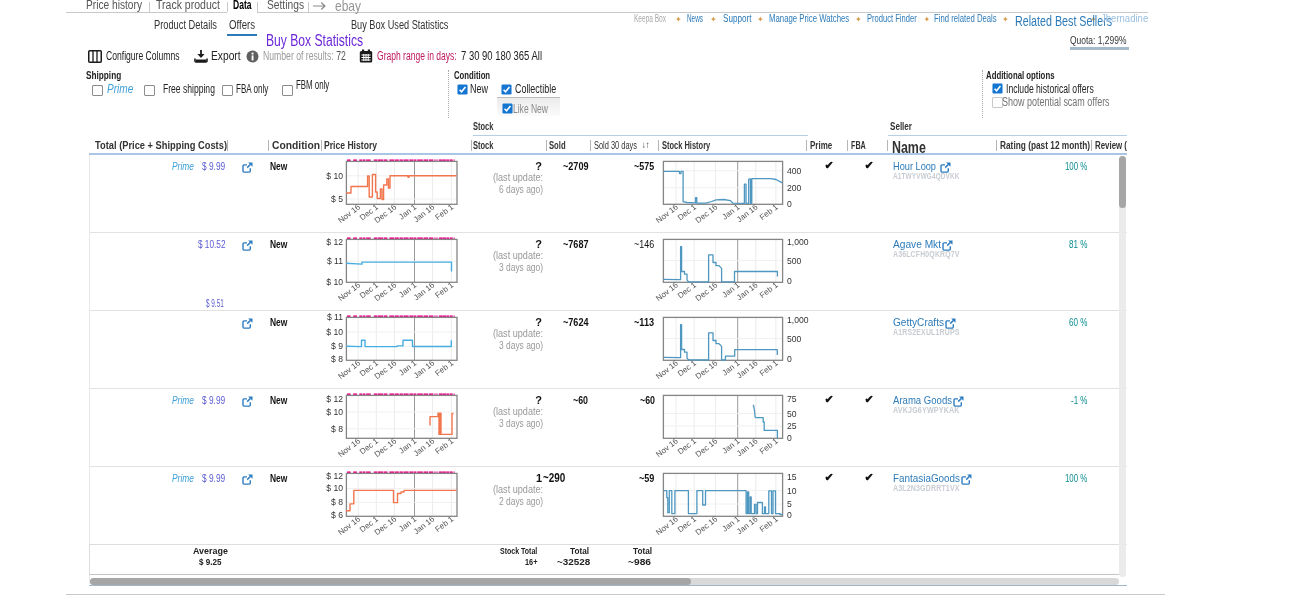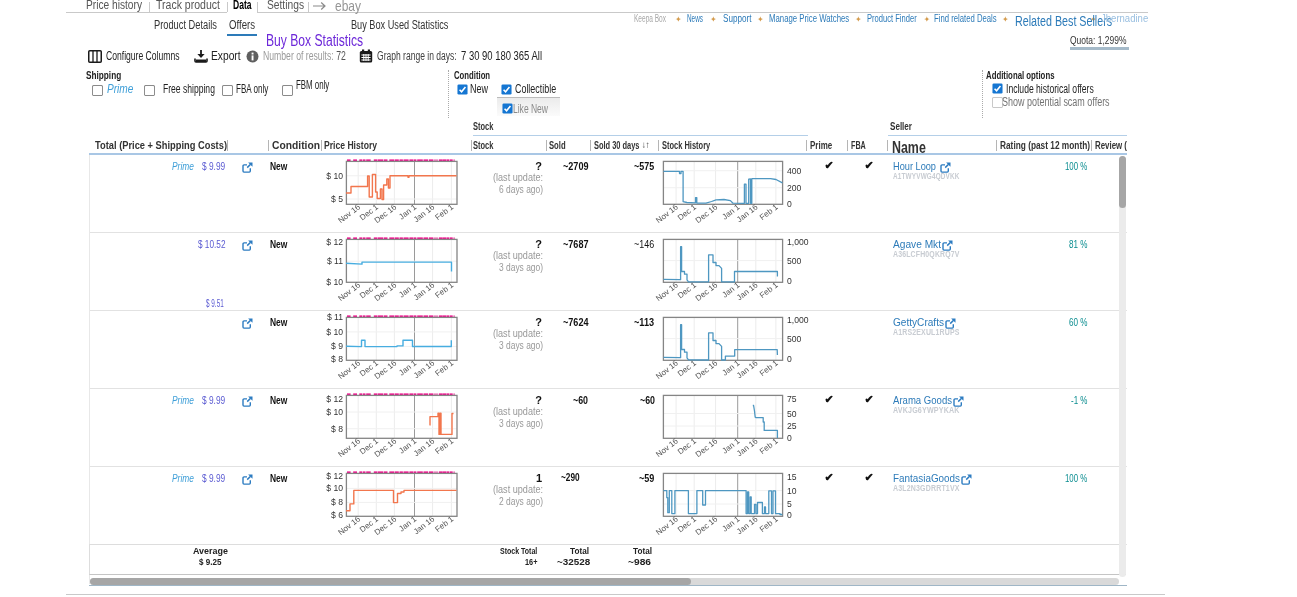--- a/index.html
+++ b/index.html
@@ -510,42 +510,42 @@
 <div style="position:absolute;left:722.8px;top:13.4px;width:55px;line-height:1.15;font-size:10px;color:#2d7bb9"><span style="display:inline-block;white-space:nowrap;transform:scaleX(0.8136);transform-origin:0 50%">Support</span></div>
 <div style="position:absolute;left:768.9px;top:13.4px;width:123px;line-height:1.15;font-size:10px;color:#2d7bb9"><span style="display:inline-block;white-space:nowrap;transform:scaleX(0.7785);transform-origin:0 50%">Manage Price Watches</span></div>
 <div style="position:absolute;left:866.7px;top:13.4px;width:86px;line-height:1.15;font-size:10px;color:#2d7bb9"><span style="display:inline-block;white-space:nowrap;transform:scaleX(0.7577);transform-origin:0 50%">Product Finder</span></div>
 <div style="position:absolute;left:933.7px;top:13.4px;width:101px;line-height:1.15;font-size:10px;color:#2d7bb9"><span style="display:inline-block;white-space:nowrap;transform:scaleX(0.7726);transform-origin:0 50%">Find related Deals</span></div>
 <div style="position:absolute;left:1014.7px;top:13.4px;width:111px;line-height:1.15;font-size:14px;color:#2d7bb9"><span style="display:inline-block;white-space:nowrap;transform:scaleX(0.7659);transform-origin:0 50%">Related Best Sellers</span></div>
 <div style="position:absolute;left:1100.5px;top:13.4px;width:69px;line-height:1.15;font-size:10px;color:#99bfe0"><span style="display:inline-block;white-space:nowrap;transform:scaleX(0.9538);transform-origin:0 50%">Jbernadine</span></div>
 <div style="position:absolute;left:1069.6px;top:33.9px;width:93px;line-height:1.15;font-size:11px;color:#333"><span style="display:inline-block;white-space:nowrap;transform:scaleX(0.7685);transform-origin:0 50%">Quota: 1,299%</span></div>
 <div style="position:absolute;left:106.0px;top:49.7px;width:123px;line-height:1.15;font-size:12px;color:#222"><span style="display:inline-block;white-space:nowrap;transform:scaleX(0.7155);transform-origin:0 50%">Configure Columns</span></div>
 <div style="position:absolute;left:211.0px;top:49.7px;width:55px;line-height:1.15;font-size:12px;color:#222"><span style="display:inline-block;white-space:nowrap;transform:scaleX(0.8533);transform-origin:0 50%">Export</span></div>
 <div style="position:absolute;left:262.5px;top:49.7px;width:135px;line-height:1.15;font-size:12px;color:#9a9a9a"><span style="display:inline-block;white-space:nowrap;transform:scaleX(0.7217);transform-origin:0 50%">Number of results: <span style="color:#555">72</span></span></div>
-<div style="position:absolute;left:377.3px;top:49.7px;width:132px;line-height:1.15;font-size:12px;color:#404040"><span style="display:inline-block;white-space:nowrap;transform:scaleX(0.7111);transform-origin:0 50%">Graph range in days:</span></div>
+<div style="position:absolute;left:377.3px;top:49.7px;width:132px;line-height:1.15;font-size:12px;color:#be185d"><span style="display:inline-block;white-space:nowrap;transform:scaleX(0.7111);transform-origin:0 50%">Graph range in days:</span></div>
 <div style="position:absolute;left:461.0px;top:49.7px;width:123px;line-height:1.15;font-size:12px;color:#222"><span style="display:inline-block;white-space:nowrap;transform:scaleX(0.7882);transform-origin:0 50%">7 30 90 180 365 All</span></div>
 <div style="position:absolute;left:86.0px;top:69.8px;width:63px;line-height:1.15;font-size:10px;font-weight:bold;color:#222"><span style="display:inline-block;white-space:nowrap;transform:scaleX(0.8228);transform-origin:0 50%">Shipping</span></div>
 <div style="position:absolute;left:106.6px;top:83.2px;width:51px;line-height:1.15;font-size:12px;font-style:italic;color:#3f9fd8"><span style="display:inline-block;white-space:nowrap;transform:scaleX(0.8423);transform-origin:0 50%">Prime</span></div>
 <div style="position:absolute;left:163px;top:83.2px;width:93px;line-height:1.15;font-size:12px;color:#222"><span style="display:inline-block;white-space:nowrap;transform:scaleX(0.7137);transform-origin:0 50%">Free shipping</span></div>
 <div style="position:absolute;left:235.8px;top:83.2px;width:68px;line-height:1.15;font-size:12px;color:#222"><span style="display:inline-block;white-space:nowrap;transform:scaleX(0.6725);transform-origin:0 50%">FBA only</span></div>
 <div style="position:absolute;left:295.5px;top:79px;width:71px;line-height:1.15;font-size:12px;color:#222"><span style="display:inline-block;white-space:nowrap;transform:scaleX(0.6570);transform-origin:0 50%">FBM only</span></div>
 <div style="position:absolute;left:454.0px;top:69.8px;width:67px;line-height:1.15;font-size:10px;font-weight:bold;color:#222"><span style="display:inline-block;white-space:nowrap;transform:scaleX(0.7737);transform-origin:0 50%">Condition</span></div>
 <div style="position:absolute;left:470.0px;top:83.2px;width:44px;line-height:1.15;font-size:12px;color:#222"><span style="display:inline-block;white-space:nowrap;transform:scaleX(0.7495);transform-origin:0 50%">New</span></div>
 <div style="position:absolute;left:514.8px;top:83.2px;width:75px;line-height:1.15;font-size:12px;color:#222"><span style="display:inline-block;white-space:nowrap;transform:scaleX(0.7424);transform-origin:0 50%">Collectible</span></div>
 <div style="position:absolute;left:513.0px;top:102.5px;width:69px;line-height:1.15;font-size:12px;color:#8a8a8a"><span style="display:inline-block;white-space:nowrap;transform:scaleX(0.7091);transform-origin:0 50%">Like New</span></div>
 <div style="position:absolute;left:986.0px;top:69.8px;width:108px;line-height:1.15;font-size:10px;font-weight:bold;color:#222"><span style="display:inline-block;white-space:nowrap;transform:scaleX(0.7805);transform-origin:0 50%">Additional options</span></div>
 <div style="position:absolute;left:1006.0px;top:82.5px;width:143px;line-height:1.15;font-size:12px;color:#222"><span style="display:inline-block;white-space:nowrap;transform:scaleX(0.7158);transform-origin:0 50%">Include historical offers</span></div>
 <div style="position:absolute;left:1002.0px;top:96.2px;width:164px;line-height:1.15;font-size:12px;color:#737373"><span style="display:inline-block;white-space:nowrap;transform:scaleX(0.7480);transform-origin:0 50%">Show potential scam offers</span></div>
 <div style="position:absolute;left:473.0px;top:119.7px;width:49px;line-height:1.15;font-size:10.5px;font-weight:bold;color:#333"><span style="display:inline-block;white-space:nowrap;transform:scaleX(0.7134);transform-origin:0 50%">Stock</span></div>
 <div style="position:absolute;left:890.0px;top:119.7px;width:49px;line-height:1.15;font-size:10.5px;font-weight:bold;color:#333"><span style="display:inline-block;white-space:nowrap;transform:scaleX(0.7690);transform-origin:0 50%">Seller</span></div>
 <div style="position:absolute;left:94.5px;top:139.3px;width:169px;line-height:1.15;font-size:10.5px;font-weight:bold;color:#333"><span style="display:inline-block;white-space:nowrap;transform:scaleX(0.8866);transform-origin:0 50%">Total (Price + Shipping Costs)</span></div>
 <div style="position:absolute;left:272.0px;top:139.3px;width:69px;line-height:1.15;font-size:10.5px;font-weight:bold;color:#333"><span style="display:inline-block;white-space:nowrap;transform:scaleX(0.9799);transform-origin:0 50%">Condition</span></div>
 <div style="position:absolute;left:324.0px;top:139.3px;width:85px;line-height:1.15;font-size:10.5px;font-weight:bold;color:#333"><span style="display:inline-block;white-space:nowrap;transform:scaleX(0.8181);transform-origin:0 50%">Price History</span></div>
 <div style="position:absolute;left:473.3px;top:139.3px;width:49px;line-height:1.15;font-size:10.5px;font-weight:bold;color:#333"><span style="display:inline-block;white-space:nowrap;transform:scaleX(0.7134);transform-origin:0 50%">Stock</span></div>
 <div style="position:absolute;left:549.2px;top:139.3px;width:43px;line-height:1.15;font-size:10.5px;font-weight:bold;color:#333"><span style="display:inline-block;white-space:nowrap;transform:scaleX(0.7297);transform-origin:0 50%">Sold</span></div>
-<div style="position:absolute;left:594.3px;top:139.3px;width:84px;line-height:1.15;font-size:10.5px;font-weight:bold;color:#333"><span style="display:inline-block;white-space:nowrap;transform:scaleX(0.7087);transform-origin:0 50%">Sold 30 days</span></div>
+<div style="position:absolute;left:594.3px;top:139.3px;width:84px;line-height:1.15;font-size:10.5px;font-weight:normal;color:#333"><span style="display:inline-block;white-space:nowrap;transform:scaleX(0.7087);transform-origin:0 50%">Sold 30 days</span></div>
 <div style="position:absolute;left:662.0px;top:139.3px;width:88px;line-height:1.15;font-size:10.5px;font-weight:bold;color:#333"><span style="display:inline-block;white-space:nowrap;transform:scaleX(0.7121);transform-origin:0 50%">Stock History</span></div>
 <div style="position:absolute;left:810.0px;top:139.3px;width:49px;line-height:1.15;font-size:10.5px;font-weight:bold;color:#333"><span style="display:inline-block;white-space:nowrap;transform:scaleX(0.7606);transform-origin:0 50%">Prime</span></div>
 <div style="position:absolute;left:851.0px;top:139.3px;width:42px;line-height:1.15;font-size:10.5px;font-weight:bold;color:#333"><span style="display:inline-block;white-space:nowrap;transform:scaleX(0.6854);transform-origin:0 50%">FBA</span></div>
 <div style="position:absolute;left:891.5px;top:139.3px;width:49px;line-height:1.15;font-size:16px;font-weight:bold;color:#333"><span style="display:inline-block;white-space:nowrap;transform:scaleX(0.7760);transform-origin:0 50%">Name</span></div>
 <div style="position:absolute;left:1000.0px;top:139.3px;width:134px;line-height:1.15;font-size:10.5px;font-weight:bold;color:#333"><span style="display:inline-block;white-space:nowrap;transform:scaleX(0.7911);transform-origin:0 50%">Rating (past 12 month)</span></div>
 <div style="position:absolute;left:1095.0px;top:139.3px;width:63px;line-height:1.15;font-size:10.5px;font-weight:bold;color:#333"><span style="display:inline-block;white-space:nowrap;transform:scaleX(0.7510);transform-origin:0 50%">Review (</span></div>
 <div style="position:absolute;left:641.5px;top:140.2px;width:28px;line-height:1.15;font-size:9.5px;color:#555;letter-spacing:-1px"><span style="display:inline-block;white-space:nowrap;transform:scaleX(1.0000);transform-origin:0 50%">↓↑</span></div>
 <div style="position:absolute;left:172.1px;top:160.0px;width:50px;line-height:1.15;font-size:11.5px;font-style:italic;color:#3f9fd8"><span style="display:inline-block;white-space:nowrap;transform:scaleX(0.7292);transform-origin:0 50%">Prime</span></div>
 <div style="position:absolute;left:202.3px;top:160.1px;width:51px;line-height:1.15;font-size:11px;color:#5a5ad2"><span style="display:inline-block;white-space:nowrap;transform:scaleX(0.7583);transform-origin:0 50%">$ 9.99</span></div>
 <div style="position:absolute;left:269.8px;top:160.1px;width:43px;line-height:1.15;font-size:11px;font-weight:bold;color:#111"><span style="display:inline-block;white-space:nowrap;transform:scaleX(0.7691);transform-origin:0 50%">New</span></div>
@@ -587,21 +587,21 @@
 <div style="position:absolute;left:639.5px;top:394.1px;width:39px;line-height:1.15;font-size:11px;font-weight:bold;color:#111"><span style="display:inline-block;white-space:nowrap;transform:scaleX(0.8033);transform-origin:0 50%">~60</span></div>
 <div style="position:absolute;left:893.0px;top:394.2px;width:91px;line-height:1.15;font-size:11.5px;color:#2d7bb9"><span style="display:inline-block;white-space:nowrap;transform:scaleX(0.8315);transform-origin:0 50%">Arama Goods</span></div>
 <div style="position:absolute;left:893.0px;top:406.0px;width:99px;line-height:1.15;font-size:8.5px;font-weight:bold;color:#c8ccd2;letter-spacing:0.2px"><span style="display:inline-block;white-space:nowrap;transform:scaleX(0.8384);transform-origin:0 50%">AVKJG6YWPYKAK</span></div>
 <div style="position:absolute;left:1071.0px;top:394.1px;width:43px;line-height:1.15;font-size:11px;color:#0b8d90"><span style="display:inline-block;white-space:nowrap;transform:scaleX(0.7293);transform-origin:0 50%">-1 %</span></div>
 <div style="position:absolute;left:172.1px;top:472.0px;width:50px;line-height:1.15;font-size:11.5px;font-style:italic;color:#3f9fd8"><span style="display:inline-block;white-space:nowrap;transform:scaleX(0.7292);transform-origin:0 50%">Prime</span></div>
 <div style="position:absolute;left:202.3px;top:472.1px;width:51px;line-height:1.15;font-size:11px;color:#5a5ad2"><span style="display:inline-block;white-space:nowrap;transform:scaleX(0.7583);transform-origin:0 50%">$ 9.99</span></div>
 <div style="position:absolute;left:269.8px;top:472.1px;width:43px;line-height:1.15;font-size:11px;font-weight:bold;color:#111"><span style="display:inline-block;white-space:nowrap;transform:scaleX(0.7691);transform-origin:0 50%">New</span></div>
 <div style="position:absolute;left:535.9px;top:472.1px;width:26px;line-height:1.15;font-size:11px;font-weight:bold;color:#111"><span style="display:inline-block;white-space:nowrap;transform:scaleX(1.0000);transform-origin:0 50%">1</span></div>
 <div style="position:absolute;left:493.1px;top:484.4px;width:75px;line-height:1.15;font-size:10px;color:#999"><span style="display:inline-block;white-space:nowrap;transform:scaleX(0.9101);transform-origin:0 50%">(last update:</span></div>
 <div style="position:absolute;left:498.5px;top:495.8px;width:72px;line-height:1.15;font-size:10px;color:#999"><span style="display:inline-block;white-space:nowrap;transform:scaleX(0.8419);transform-origin:0 50%">2 days ago)</span></div>
-<div style="position:absolute;left:561px;top:472.1px;width:45px;line-height:1.15;font-size:10px;font-weight:bold;color:#111"><span style="display:inline-block;white-space:nowrap;transform:scaleX(0.8272);transform-origin:0 50%">~290</span></div>
+<div style="position:absolute;left:543px;top:472.1px;width:45px;line-height:1.15;font-size:12px;font-weight:bold;color:#111"><span style="display:inline-block;white-space:nowrap;transform:scaleX(0.8272);transform-origin:0 50%">~290</span></div>
 <div style="position:absolute;left:639.1px;top:472.1px;width:39px;line-height:1.15;font-size:11px;font-weight:bold;color:#111"><span style="display:inline-block;white-space:nowrap;transform:scaleX(0.8248);transform-origin:0 50%">~59</span></div>
 <div style="position:absolute;left:893.0px;top:472.2px;width:98px;line-height:1.15;font-size:11.5px;color:#2d7bb9"><span style="display:inline-block;white-space:nowrap;transform:scaleX(0.8590);transform-origin:0 50%">FantasiaGoods</span></div>
 <div style="position:absolute;left:893.0px;top:484.0px;width:101px;line-height:1.15;font-size:8.5px;font-weight:bold;color:#c8ccd2;letter-spacing:0.2px"><span style="display:inline-block;white-space:nowrap;transform:scaleX(0.8248);transform-origin:0 50%">A3L2N3GDRRT1VX</span></div>
 <div style="position:absolute;left:1065.2px;top:472.1px;width:51px;line-height:1.15;font-size:11px;color:#0b8d90"><span style="display:inline-block;white-space:nowrap;transform:scaleX(0.7147);transform-origin:0 50%">100 %</span></div>
 <div style="position:absolute;left:192.6px;top:546.0px;width:57px;line-height:1.15;font-size:9.5px;font-weight:bold;color:#222"><span style="display:inline-block;white-space:nowrap;transform:scaleX(0.9393);transform-origin:0 50%">Average</span></div>
 <div style="position:absolute;left:199.3px;top:557.0px;width:46px;line-height:1.15;font-size:9.5px;font-weight:bold;color:#222"><span style="display:inline-block;white-space:nowrap;transform:scaleX(0.8478);transform-origin:0 50%">$ 9.25</span></div>
 <div style="position:absolute;left:499.7px;top:546.0px;width:70px;line-height:1.15;font-size:9.5px;font-weight:bold;color:#222"><span style="display:inline-block;white-space:nowrap;transform:scaleX(0.7386);transform-origin:0 50%">Stock Total</span></div>
 <div style="position:absolute;left:524.6px;top:557.0px;width:36px;line-height:1.15;font-size:9.5px;font-weight:bold;color:#222"><span style="display:inline-block;white-space:nowrap;transform:scaleX(0.7690);transform-origin:0 50%">16+</span></div>
 <div style="position:absolute;left:569.5px;top:546.0px;width:42px;line-height:1.15;font-size:9.5px;font-weight:bold;color:#222"><span style="display:inline-block;white-space:nowrap;transform:scaleX(0.8636);transform-origin:0 50%">Total</span></div>
 <div style="position:absolute;left:557.3px;top:557.0px;width:52px;line-height:1.15;font-size:9.5px;font-weight:bold;color:#222"><span style="display:inline-block;white-space:nowrap;transform:scaleX(1.0385);transform-origin:0 50%">~32528</span></div>

